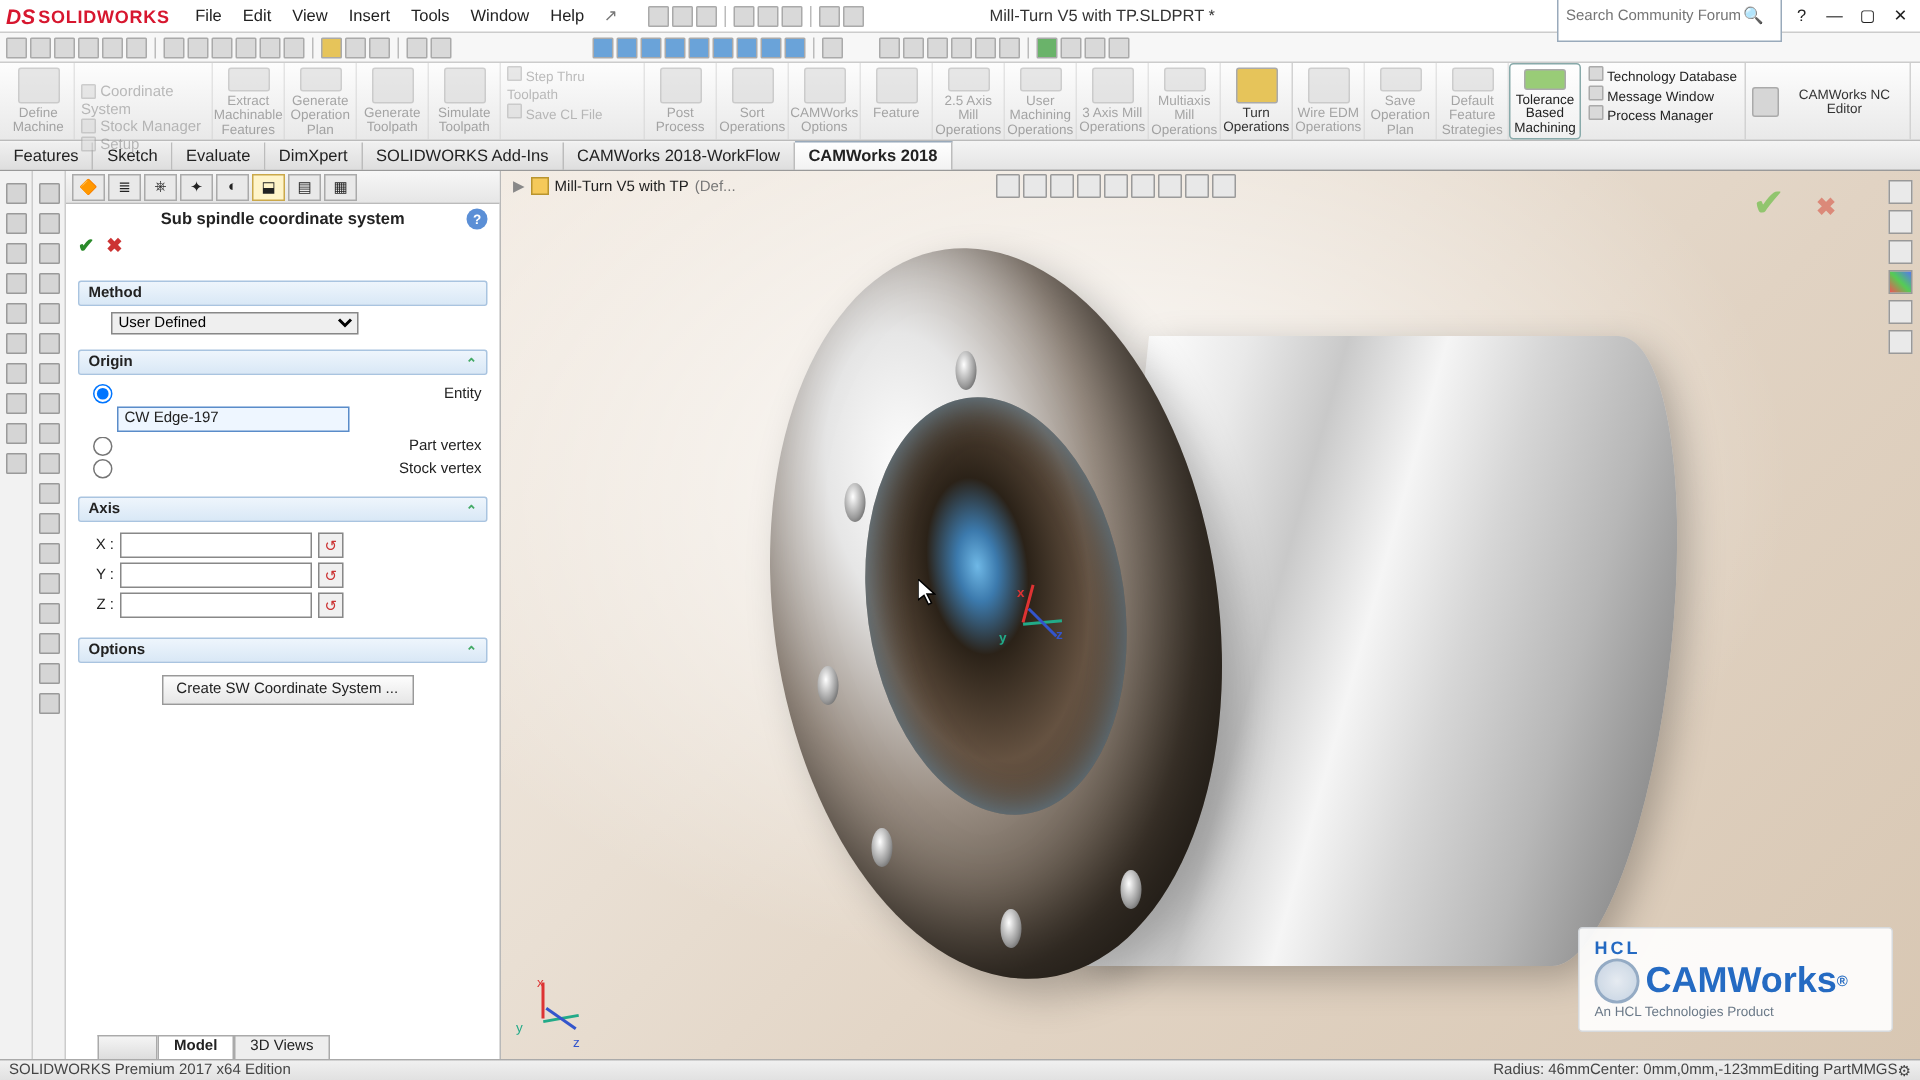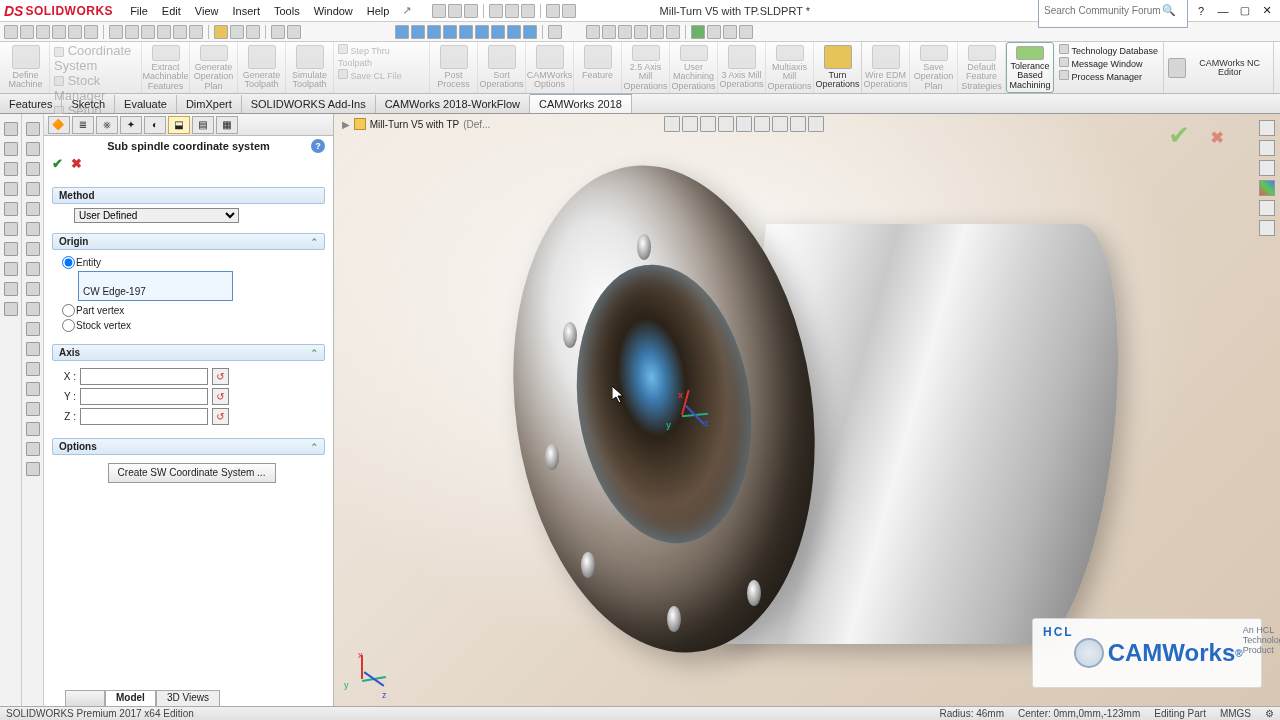--- a/index.html
+++ b/index.html
@@ -30,21 +30,21 @@
 .rib-group { display:flex; flex-direction:column; align-items:center; justify-content:flex-start; padding:2px 4px; border-right:1px solid #d2d2d2; min-width:48px; }
 .rib-group .rib-ico { width:20px; height:20px; background:#d6d6d6; border:1px solid #aaa; border-radius:2px; margin:1px auto; }
 .rib-group .rib-ico.big { width:28px; height:24px; }
 .rib-group .rib-lbl { font-size:9px; color:#666; text-align:center; line-height:1.05; margin-top:1px; white-space:pre-line; }
 .rib-group.disabled { opacity:0.55; }
 .rib-group.active { background:linear-gradient(#fff,#f0f0f0); border:1px solid #8aa; border-radius:3px; }
 
 
 .tabstrip { height:20px; display:flex; align-items:flex-end; background:linear-gradient(#f4f4f4,#e4e4e4); border-bottom:1px solid #999; }
 .tab { padding:3px 9px; font-size:11px; border-right:1px solid #bcbcbc; background:linear-gradient(#f0f0f0,#dedede); cursor:default; }
-.tab.active { background:linear-gradient(#fff,#f2f2f2); border-top:1px solid #9ab; font-weight:400; }
+.tab.active { background:linear-gradient(#fff,#f2f2f2); border-top:1px solid #9ab; font-weight:700; }
 
 
 .main { position:absolute; top:114px; left:0; right:0; bottom:14px; display:flex; }
 
 
 .microcol { width:22px; background:#f2f2f2; border-right:1px solid #ccc; display:flex; flex-direction:column; align-items:center; gap:6px; padding-top:8px; }
 .micro-ico { width:14px; height:14px; background:#d5d5d5; border:1px solid #9a9a9a; border-radius:1px; }
 
 
 .proppanel { width:290px; background:#fff; border-right:1px solid #b8b8b8; display:flex; flex-direction:column; }
@@ -54,23 +54,23 @@
 .pp-title { text-align:center; font-weight:bold; padding:4px 0 2px; font-size:11px; position:relative; }
 .pp-help { position:absolute; right:8px; top:3px; width:14px; height:14px; border-radius:7px; background:#5b8fd6; color:#fff; font-size:9px; display:flex; align-items:center; justify-content:center; }
 .pp-okrow { display:flex; gap:8px; padding:2px 8px 4px; }
 .ok { color:#2a8a2a; font-weight:bold; font-size:13px; }
 .cancel { color:#c33; font-weight:bold; font-size:13px; }
 .pp-body { flex:1; overflow:auto; padding:4px 8px 10px; }
 .section-hdr { background:linear-gradient(#eef5fc,#d9e8f6); border:1px solid #a9c4e0; border-radius:2px; padding:2px 6px; font-weight:bold; font-size:10px; margin-top:8px; display:flex; justify-content:space-between; align-items:center; }
 .section-hdr .collapse { font-size:9px; color:#4a6; }
 .section-body { padding:4px 4px 2px 10px; }
 .section-body select { width:165px; font-size:10px; border:1px solid #888;margin-left:12px; }
-.radio-row { display:flex; align-items:center; gap:1px; font-size:10px; margin:2px 0; }
+.radio-row { display:flex; align-items:center; gap:1px; font-size:10px; margin:2px 0;justify-content:space-between; }
 .radio-row input { margin:0; }
-.edge-box { width:155px; height:17px; border:1px solid #5a8cc9; background:#eef6ff; padding:14px 4px; font-size:10px; margin:1px 0 3px 16px; }
+.edge-box { width:155px; height:17px; border:1px solid #5a8cc9; background:#eef6ff; padding:1px 4px; font-size:10px; margin:1px 0 3px 16px; }
 .axis-row { display:flex; align-items:center; gap:4px; margin:3px 0; }
 .axis-row .albl { width:14px; text-align:right; font-size:10px; }
 .axis-row input[type="text"] { width:128px; height:17px; border:1px solid #888; font-size:10px; }
 .axis-row .flip { width:17px; height:17px; border:1px solid #888; background:#f0f0f0; display:flex; align-items:center; justify-content:center; font-size:10px; color:#c33; }
 .opt-btn { width:168px; height:20px; margin:4px auto 0; display:block; background:linear-gradient(#fdfdfd,#e6e6e6); border:1px solid #999; font-size:10px; text-align:center; line-height:18px; cursor:default; }
 
 
 .viewport { flex:1; position:relative; overflow:hidden;
   background:
     radial-gradient(ellipse at 40% 35%, rgba(255,255,255,0.9), transparent 60%),
@@ -131,35 +131,35 @@
 .originmark .axz { background:#35c; transform:rotate(45deg); }
 .originmark .albl2 { position:absolute; font-size:9px; font-weight:bold; }
 
 .triad { position:absolute; left:28px; bottom:28px; }
 .triad .tline { position:absolute; width:24px; height:2px; }
 .triad .tx { background:#d33; transform:rotate(-90deg); transform-origin:left; }
 .triad .ty { background:#2a8; transform:rotate(-10deg); }
 .triad .tz { background:#35c; transform:rotate(35deg); }
 .triad .tlbl { position:absolute; font-size:9px; color:#777; }
 
-.camworks-logo { position:absolute; right:18px; bottom:18px; width:230px; height:70px; background:#fff; border:1px solid #d7dce1; border-radius:3px; padding:6px 10px; display:flex; flex-direction:row; justify-content:flex-start; opacity:0.92; }
+.camworks-logo { position:absolute; right:18px; bottom:18px; width:210px; height:70px; background:#fff; border:1px solid #d7dce1; border-radius:3px; padding:6px 10px; display:flex; flex-direction:column; justify-content:flex-start; opacity:0.92; }
 .camworks-logo .hcl { color:#1663c4; font-weight:bold; font-size:12px; letter-spacing:2px; }
 .camworks-logo .cw { color:#1663c4; font-weight:bold; font-size:24px; display:flex; align-items:center; }
 .camworks-logo .cw .gear { width:30px; height:30px; border-radius:50%; background:radial-gradient(#e7eef6,#c4d4e6); border:2px solid #8fa9c6; margin-right:4px; }
 .camworks-logo .tag { color:#627385; font-size:9px; }
 .camworks-logo .r { font-size:10px; vertical-align:super; }
 
 
 .bottom-tabs { position:absolute; left:65px; bottom:14px; height:16px; display:flex; font-size:10px;text-align:right; }
 .bottom-tabs .btab { padding:1px 10px; background:#eee; border:1px solid #aaa; border-bottom:none; }
 .bottom-tabs .btab.active { background:#fff; font-weight:bold; }
 .bottom-tabs .spin { width:40px; background:linear-gradient(#f5f5f5,#ddd); border:1px solid #aaa; border-bottom:none; }
 
 .statusbar { position:absolute; left:0; right:0; bottom:0; height:14px; background:linear-gradient(#f0f0f0,#e1e1e1); border-top:1px solid #aaa; display:flex; align-items:center; font-size:10px; padding:0 6px; color:#444; }
-.statusbar .sright { margin-left:auto; display:flex; gap:14px; align-items:center; }
+.statusbar .sright { margin-left:auto; display:flex; align-items:center; }
 
 .cursor { position:absolute; width:12px; height:18px; pointer-events:none; z-index:50; }
 .cursor svg { width:12px; height:18px; }
 </style>
 </head>
 <body>
 
 <div class="menubar">
   <div class="logo">
     <span class="logo-icon">DS</span>
@@ -248,21 +248,21 @@
   <span class="qat-ico"></span>
 </div>
 
 <div class="ribbon">
   <div class="rib-group disabled">
       <div class="rib-ico big"></div>
       <div class="rib-lbl">Define
 Machine</div>
     </div>
   <div class="rib-group disabled" style="min-width:92px;">
-    <div style="font-size:13px;color:#888;line-height:1.15;text-align:left;">
+    <div style="font-size:10px;color:#888;line-height:1.15;text-align:left;margin-top:12px;">
       <div><span class="qat-ico" style="display:inline-block;width:10px;height:10px;vertical-align:middle;"></span> <span>Coordinate System</span></div>
       <div><span class="qat-ico" style="display:inline-block;width:10px;height:10px;vertical-align:middle;"></span> <span>Stock Manager</span></div>
       <div><span class="qat-ico" style="display:inline-block;width:10px;height:10px;vertical-align:middle;"></span> <span>Setup</span></div>
     </div>
   </div>
   <div class="rib-group disabled">
       <div class="rib-ico big"></div>
       <div class="rib-lbl">Extract
 Machinable
 Features</div>

